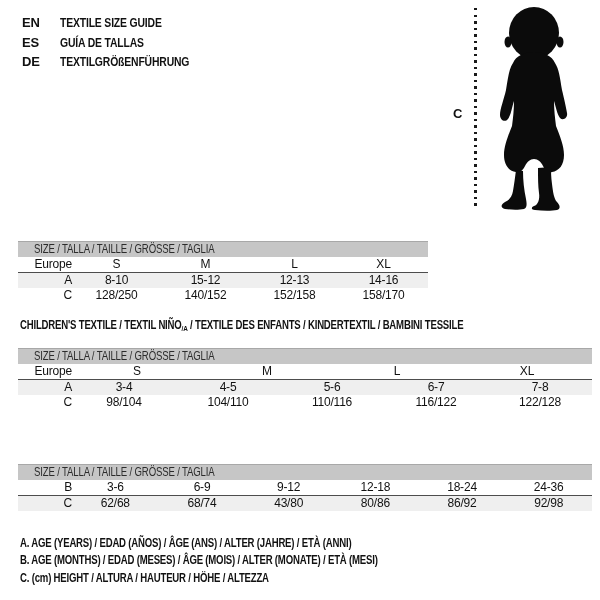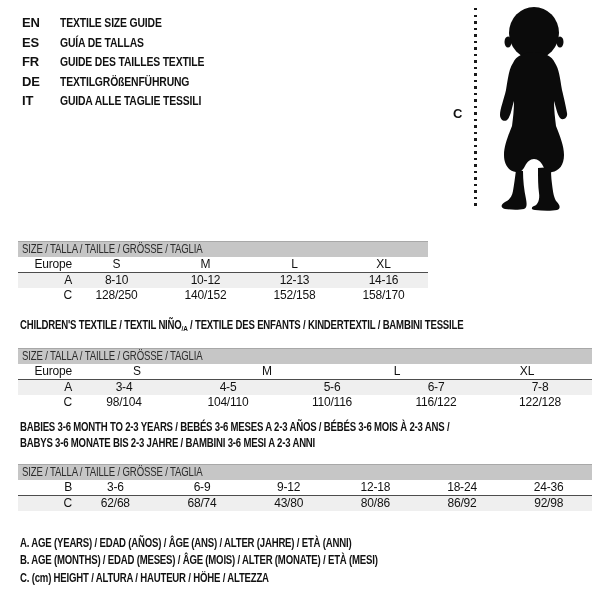--- a/index.html
+++ b/index.html
@@ -23,21 +23,21 @@
   }
   .measure-label{position:absolute;left:453px;top:106px;font-weight:bold;font-size:13px;}
   .baby-svg{position:absolute;left:486px;top:6px;}
 
   
   .sec-title{position:absolute;left:20px;font-weight:bold;font-size:12px;line-height:15.5px;letter-spacing:-0.25px;white-space:nowrap;}
   .t-sub{font-size:8px;vertical-align:-2px;}
 
   
   .size-table{position:absolute;font-size:12px;letter-spacing:-0.2px;}
-  .bar{height:15px;line-height:15px;background:#c6c6c6;border-top:1px solid #a8a8a8;padding-left:4px;}
+  .bar{height:15px;line-height:15px;background:#c6c6c6;border-top:1px solid #a8a8a8;padding-left:16px;}
   .bar .cond{font-size:12px;color:#2c2c2c;}
   .trow{display:flex;height:15px;line-height:15px;align-items:center;}
   .trow.first{border-bottom:1.5px solid #4d4d4d;}
   .trow.stripe{background:#efefef;}
   .lbl{width:54px;padding-left:4px;box-sizing:border-box;text-align:right;}
   .val{flex:1;text-align:center;}
 
   
   .footnotes{position:absolute;left:20px;top:536px;}
   .footnote{height:17.3px;font-weight:bold;font-size:12px;letter-spacing:-0.25px;white-space:nowrap;}
@@ -50,30 +50,22 @@
   <div class="lang-block">
     <div class="lang-row">
       <span class="lang-code">EN</span>
       <span class="lang-title cond">TEXTILE SIZE GUIDE</span>
     </div>
     <div class="lang-row">
       <span class="lang-code">ES</span>
       <span class="lang-title cond">GUÍA DE TALLAS</span>
     </div>
     <div class="lang-row">
-      <span class="lang-code">FR</span>
-      <span class="lang-title cond">GUIDE DES TAILLES TEXTILE</span>
-    </div>
-    <div class="lang-row">
       <span class="lang-code">DE</span>
       <span class="lang-title cond">TEXTILGRÖßENFÜHRUNG</span>
-    </div>
-    <div class="lang-row">
-      <span class="lang-code">IT</span>
-      <span class="lang-title cond">GUIDA ALLE TAGLIE TESSILI</span>
     </div>
   </div>
 
   <div class="measure-line"></div>
   <div class="measure-label">C</div>
   <svg class="baby-svg" width="92" height="205" viewBox="0 0 92 205" fill="#0b0b0b" xmlns="http://www.w3.org/2000/svg">
     <ellipse cx="48" cy="27" rx="25" ry="26"></ellipse>
     <ellipse cx="22" cy="36" rx="3.5" ry="5.5"></ellipse>
     <ellipse cx="74" cy="36" rx="3.5" ry="5.5"></ellipse>
     <path d="M48,46
@@ -121,21 +113,21 @@
     <div class="trow first">
       <span class="lbl">Europe</span>
       <span class="val">S</span>
       <span class="val">M</span>
       <span class="val">L</span>
       <span class="val">XL</span>
     </div>
     <div class="trow stripe">
       <span class="lbl">A</span>
       <span class="val">8-10</span>
-      <span class="val">10-12</span>
+      <span class="val">15-12</span>
       <span class="val">12-13</span>
       <span class="val">14-16</span>
     </div>
     <div class="trow">
       <span class="lbl">C</span>
       <span class="val">128/250</span>
       <span class="val">140/152</span>
       <span class="val">152/158</span>
       <span class="val">158/170</span>
     </div>
@@ -166,24 +158,20 @@
     <div class="trow">
       <span class="lbl">C</span>
       <span class="val">98/104</span>
       <span class="val">104/110</span>
       <span class="val">110/116</span>
       <span class="val">116/122</span>
       <span class="val">122/128</span>
     </div>
   </div>
 
-  <div class="sec-title" style="top:420px;">
-    <div><span class="cond">BABIES 3-6 MONTH TO 2-3 YEARS / BEBÉS 3-6 MESES A 2-3 AÑOS / BÉBÉS 3-6 MOIS À 2-3 ANS /</span></div>
-    <div><span class="cond">BABYS 3-6 MONATE BIS 2-3 JAHRE / BAMBINI 3-6 MESI A 2-3 ANNI</span></div>
-  </div>
   <div class="size-table" style="left:18px;top:464px;width:574px;">
     <div class="bar">
       <span class="cond">SIZE / TALLA / TAILLE / GRÖSSE / TAGLIA</span>
     </div>
     <div class="trow first">
       <span class="lbl">B</span>
       <span class="val">3-6</span>
       <span class="val">6-9</span>
       <span class="val">9-12</span>
       <span class="val">12-18</span>

